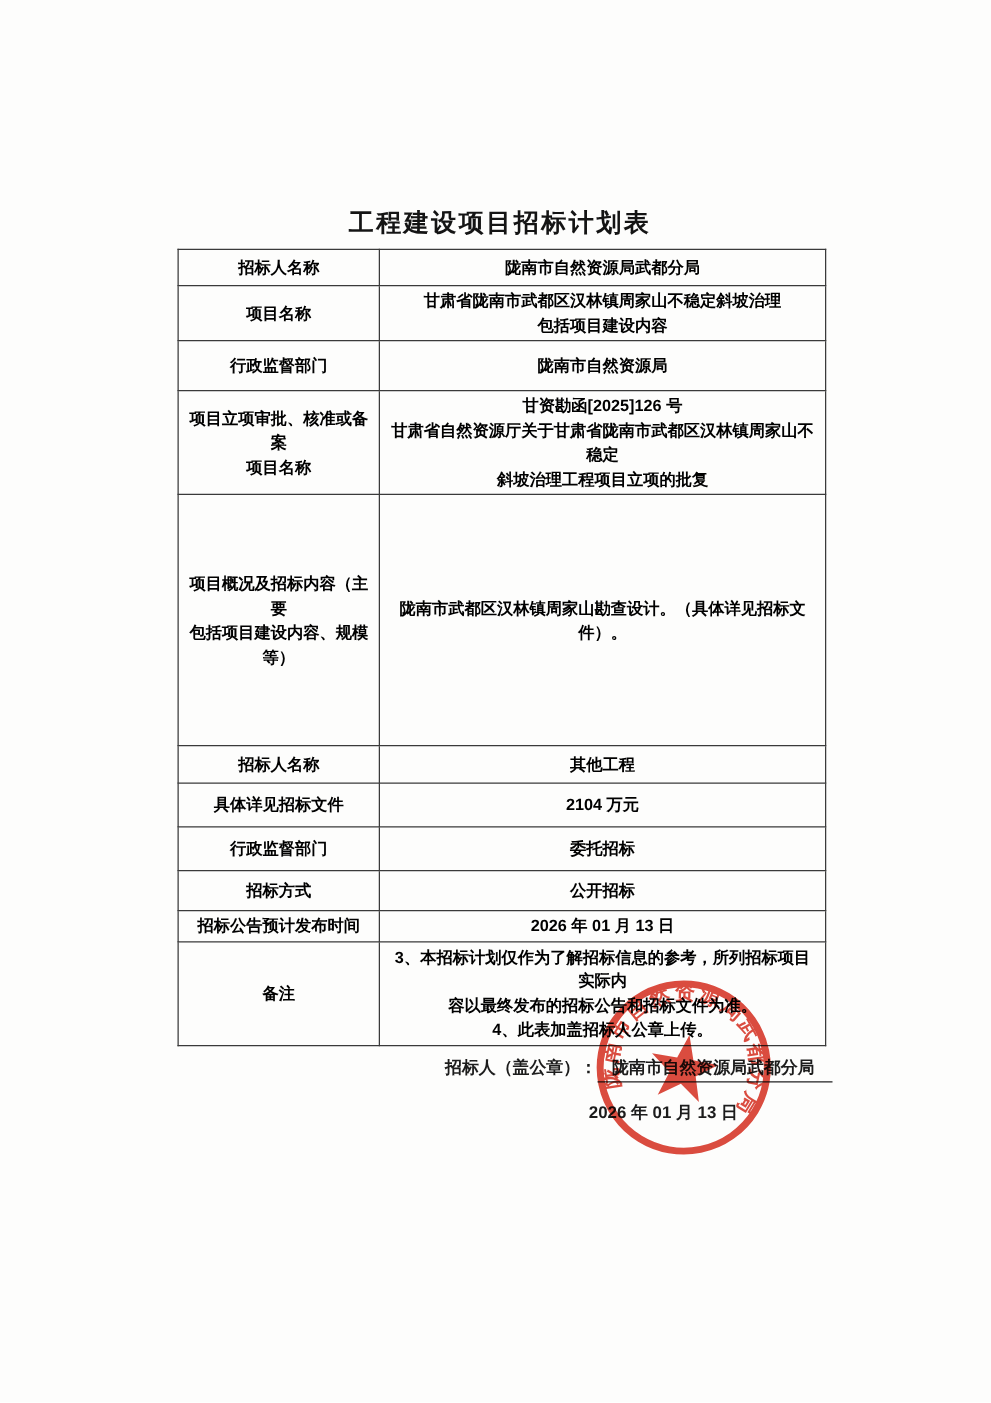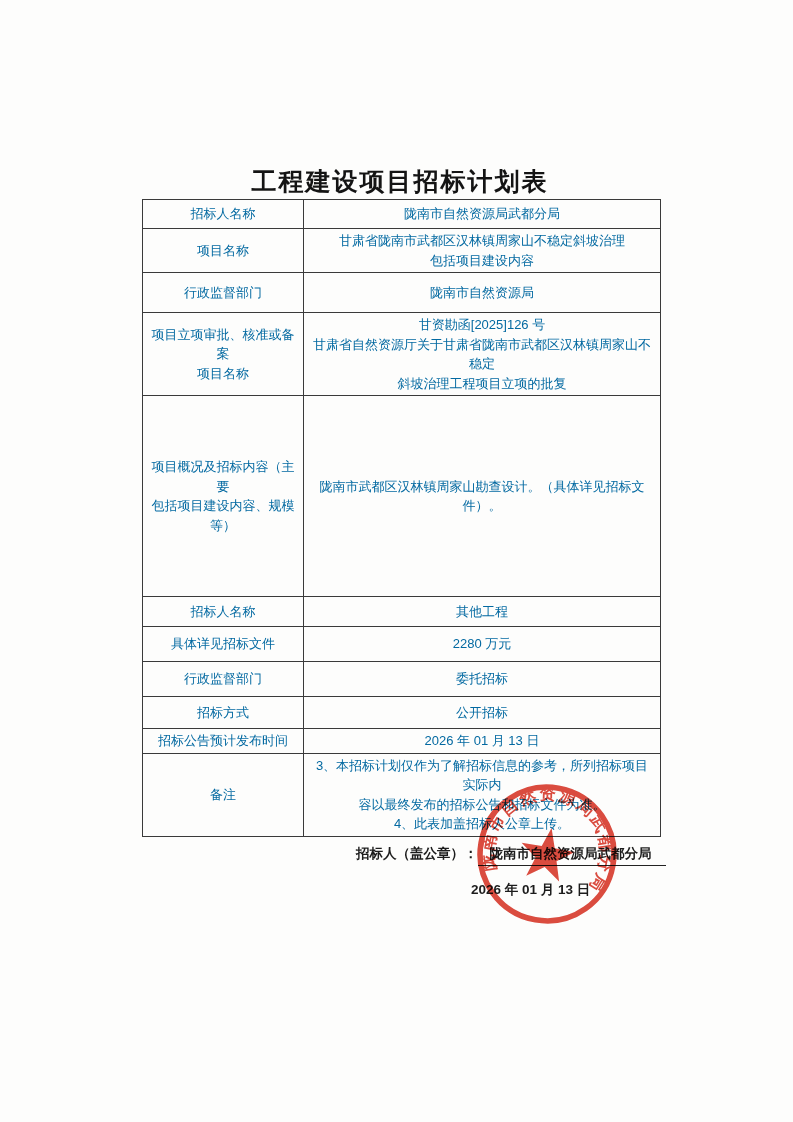--- a/index.html
+++ b/index.html
@@ -16,39 +16,39 @@
     background:#fdfdfc;
     overflow:hidden;
     color:#1d1d1d;
   }
   .doc-title{
     position:absolute;
     top:165px;
     left:138px;
     width:524px;
     text-align:center;
-    font-size:25px;
+    font-size:20px;
     font-weight:bold;
     letter-spacing:2px;
     color:#141414;
     font-family:"DejaVu Sans", sans-serif;
   }
   table.plan-table{
     position:absolute;
     top:199px;
     left:142px;
     width:518px;
     border-collapse:collapse;
     table-layout:fixed;
   }
   table.plan-table td{
     border:1.6px solid #3a3a3a;
     font-size:13px;
-    font-weight:normal;
-    color:#0369a1;
+    font-weight:bold;
+    color:#000000;
     text-align:center;
     vertical-align:middle;
     white-space:pre-line;
     padding:2px 6px;
     line-height:1.5;
     overflow:hidden;
   }
   tr.r0{height:29px}
   tr.r1{height:37px}
   tr.r2{height:40px}
@@ -142,21 +142,21 @@
         <td class="cell-left">项目概况及招标内容（主要
 包括项目建设内容、规模等）</td>
         <td class="cell-left">陇南市武都区汉林镇周家山勘查设计。（具体详见招标文件）。</td>
       </tr>
       <tr class="r5">
         <td>招标人名称</td>
         <td>其他工程</td>
       </tr>
       <tr class="r6">
         <td>具体详见招标文件</td>
-        <td>2280 万元</td>
+        <td>2104 万元</td>
       </tr>
       <tr class="r7">
         <td>行政监督部门</td>
         <td>委托招标</td>
       </tr>
       <tr class="r8">
         <td>招标方式</td>
         <td>公开招标</td>
       </tr>
       <tr class="r9">

